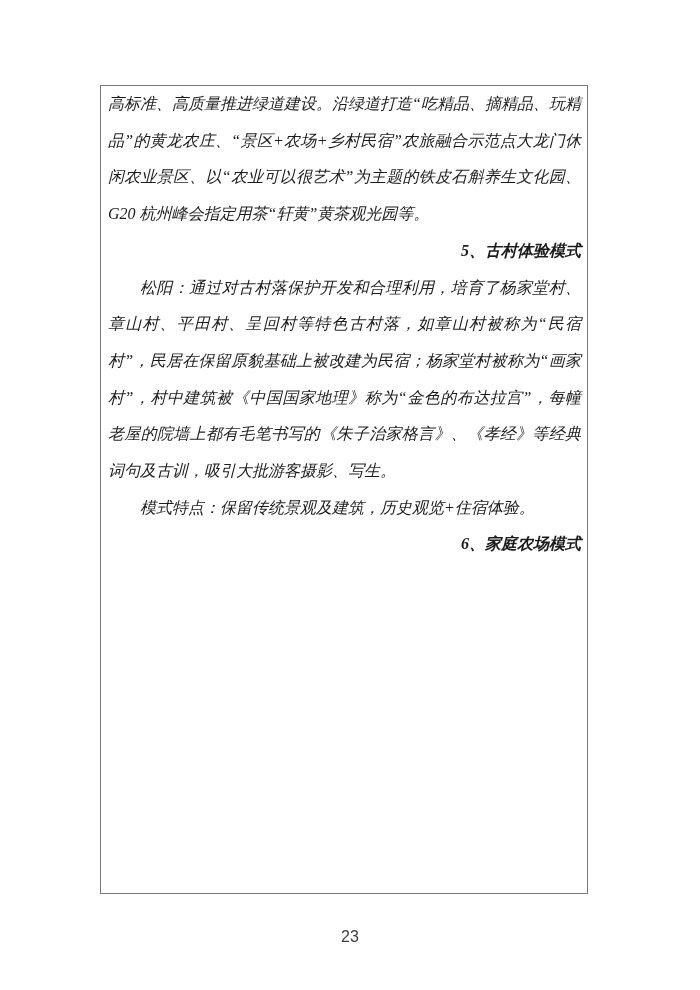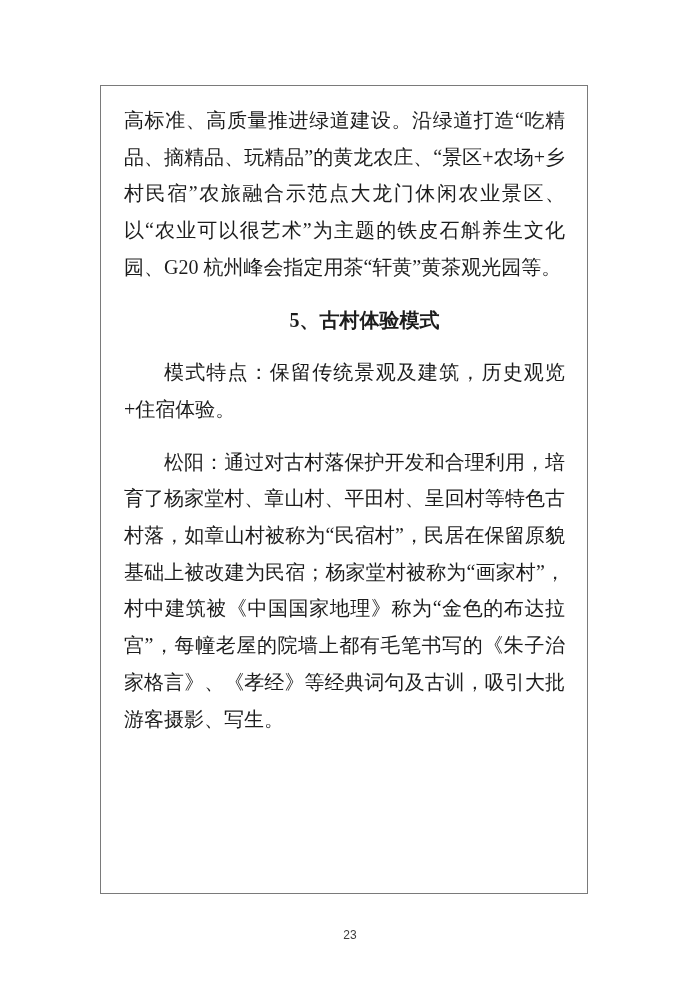--- a/index.html
+++ b/index.html
@@ -20,50 +20,52 @@
     left: 100px;
     top: 85px;
     width: 488px;
     height: 809px;
     border: 1.5px solid #7a7a7a;
     box-sizing: border-box;
     padding: 0 6px 0 7px;
     overflow: hidden;
   }
   .para {
-    margin: 16px;
-    font-size: 20px;
+    margin: 0;
+    font-size: 16px;
     line-height: 36.7px;
     color: #1c1c1c;
     text-align: justify;
     text-justify: inter-ideograph;
     word-break: break-all;
+    font-style: italic;
   }
   .para.heading {
     font-weight: bold;
-    text-align: center;
+    text-align: right;
   }
   .para.indent {
     text-indent: 2em;
   }
   .page-number {
     position: absolute;
     left: 0;
     right: 0;
     top: 928px;
     text-align: center;
-    font-size: 12px;
+    font-size: 16px;
     color: #3c3c3c;
     font-family: "Liberation Sans", "DejaVu Sans", sans-serif;
   }
 </style>
 </head>
 <body>
 
 <div class="page">
   <div class="content-box">
       <p class="para body">高标准、高质量推进绿道建设。沿绿道打造“吃精品、摘精品、玩精品”的黄龙农庄、“景区+农场+乡村民宿”农旅融合示范点大龙门休闲农业景区、以“农业可以很艺术”为主题的铁皮石斛养生文化园、G20 杭州峰会指定用茶“轩黄”黄茶观光园等。</p>
       <p class="para heading indent">5、古村体验模式</p>
+      <p class="para body indent">松阳：通过对古村落保护开发和合理利用，培育了杨家堂村、章山村、平田村、呈回村等特色古村落，如章山村被称为“民宿村”，民居在保留原貌基础上被改建为民宿；杨家堂村被称为“画家村”，村中建筑被《中国国家地理》称为“金色的布达拉宫”，每幢老屋的院墙上都有毛笔书写的《朱子治家格言》、《孝经》等经典词句及古训，吸引大批游客摄影、写生。</p>
       <p class="para body indent">模式特点：保留传统景观及建筑，历史观览+住宿体验。</p>
-      <p class="para body indent">松阳：通过对古村落保护开发和合理利用，培育了杨家堂村、章山村、平田村、呈回村等特色古村落，如章山村被称为“民宿村”，民居在保留原貌基础上被改建为民宿；杨家堂村被称为“画家村”，村中建筑被《中国国家地理》称为“金色的布达拉宫”，每幢老屋的院墙上都有毛笔书写的《朱子治家格言》、《孝经》等经典词句及古训，吸引大批游客摄影、写生。</p>
+      <p class="para heading indent">6、家庭农场模式</p>
     </div>
   <div class="page-number">23</div>
 </div>
 
 </body></html>

